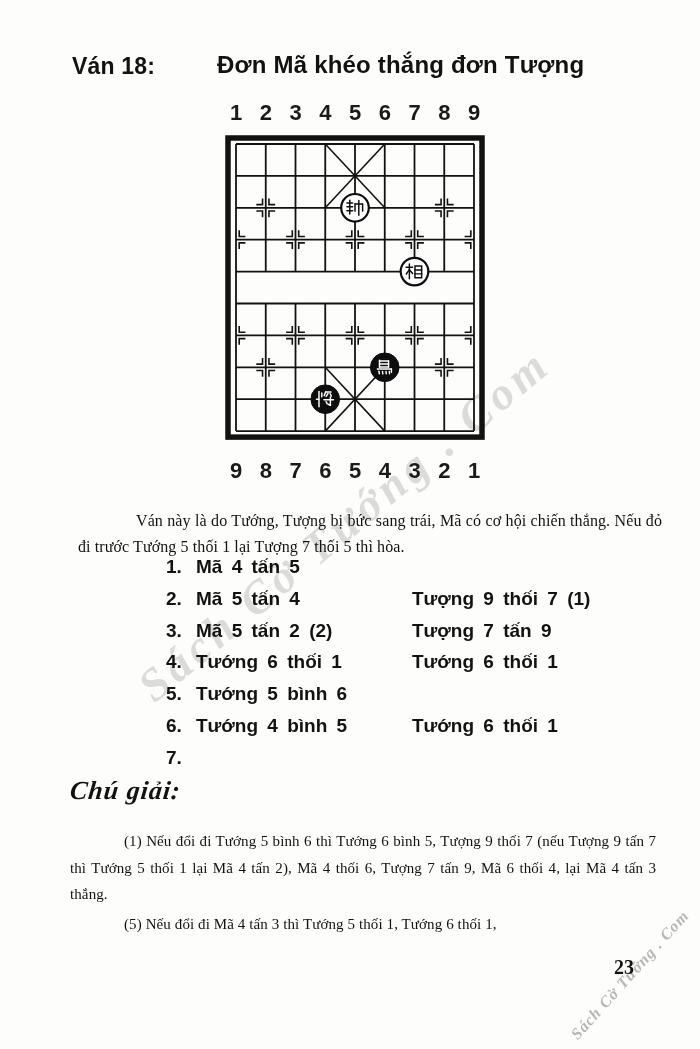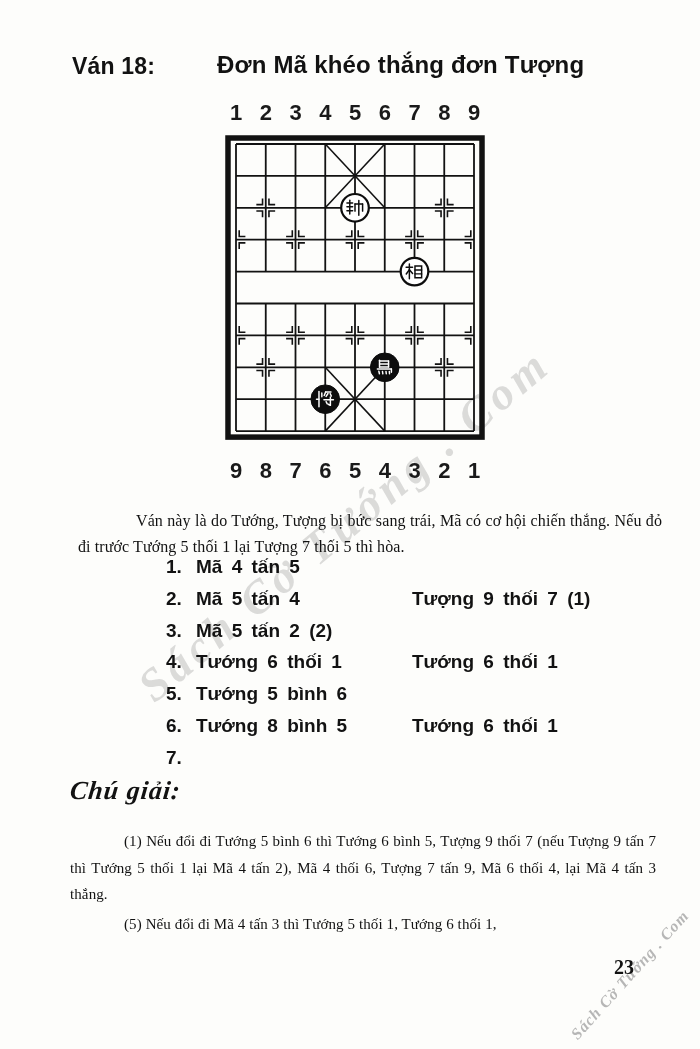--- a/index.html
+++ b/index.html
@@ -186,33 +186,34 @@
       <span class="mred">Mã 4 tấn 5</span>
     </div>
     <div class="mrow">
       <span class="mno">2.</span>
       <span class="mred">Mã 5 tấn 4</span>
       <span class="mblk">Tượng 9 thối 7 (1)</span>
     </div>
     <div class="mrow">
       <span class="mno">3.</span>
       <span class="mred">Mã 5 tấn 2 (2)</span>
+      <span class="mblk">Tượng 7 tấn 9</span>
     </div>
     <div class="mrow">
       <span class="mno">4.</span>
       <span class="mred">Tướng 6 thối 1</span>
       <span class="mblk">Tướng 6 thối 1</span>
     </div>
     <div class="mrow">
       <span class="mno">5.</span>
       <span class="mblk">Tướng 5 bình 6</span>
     </div>
     <div class="mrow">
       <span class="mno">6.</span>
-      <span class="mred">Tướng 8 bình 5</span>
+      <span class="mred">Tướng 4 bình 5</span>
       <span class="mblk">Tướng 6 thối 1</span>
     </div>
     <div class="mrow">
       <span class="mno">7.</span>
       <span class="mblk"></span>
     </div>
   </div>
 
   <div class="notes-heading">Chú giải:</div>
   <p class="note note-1">(1) Nếu đổi đi Tướng 5 bình 6 thì Tướng 6 bình 5, Tượng 9 thối 7 (nếu Tượng 9 tấn 7 thì Tướng 5 thối 1 lại Mã 4 tấn 2), Mã 4 thối 6, Tượng 7 tấn 9, Mã 6 thối 4, lại Mã 4 tấn 3 thắng.</p>

